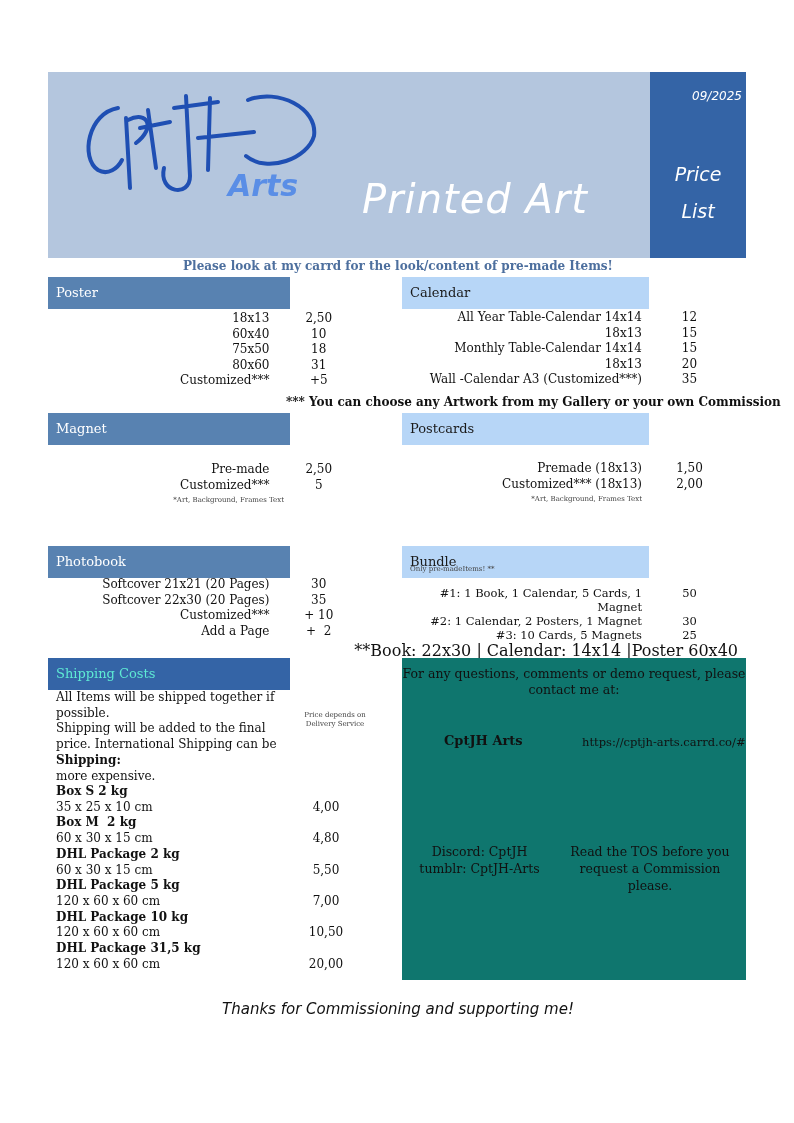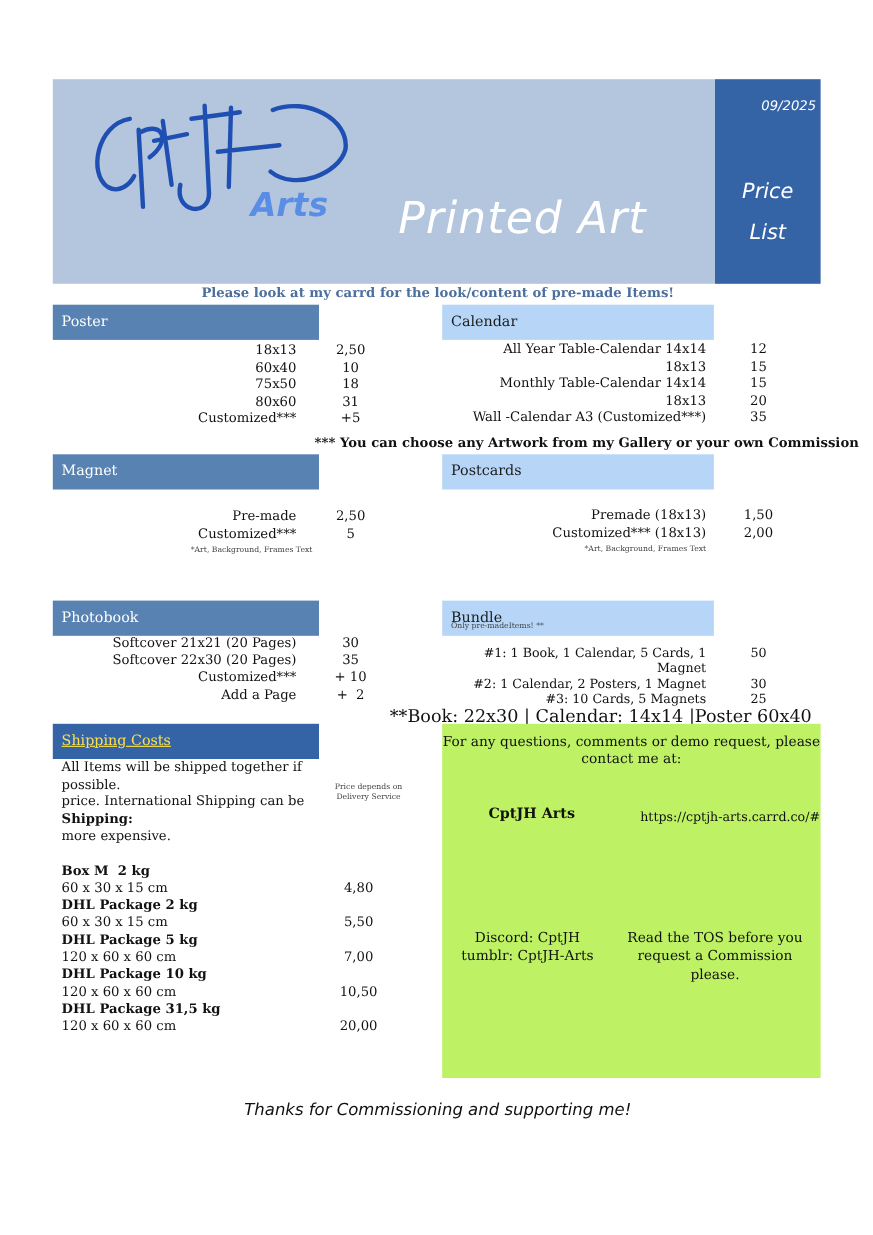--- a/index.html
+++ b/index.html
@@ -15,31 +15,31 @@
   .side .pl { position: absolute; top: 84px; left: 0; right: 0; font-size: 19px; line-height: 37px; }
   .logo { left: 78px; top: 88px; width: 260px; height: 120px; }
   .printed { left: 362px; top: 176px; font-size: 40px; color: #ffffff; letter-spacing: 1px; font-weight: 300; }
 
   .note-top { left: 48px; width: 700px; top: 259px; text-align: center; font-size: 12px; font-weight: bold; color: #4d6f9e; }
 
   
   .sh { height: 32px; line-height: 32px; padding-left: 8px; font-size: 13px; box-sizing: border-box; }
   .sh.dark { background: #5882b1; color: #fff; }
   .sh.light { background: #b7d6f7; color: #1a1a1a; }
-  .sh.navy { background: #3464a6; color: #fde047; text-decoration: underline; }
+  .sh.navy { background: #3464a6; color: #5eead4; }
 
   .rows { font-size: 12px; line-height: 15.5px; }
   .row { display: flex; }
   .row .lbl { text-align: right; }
   .row .val { text-align: center; }
   .tiny { font-size: 7px; color: #444; }
 
   .gallery-note { left: 286px; top: 395px; font-size: 12px; font-weight: bold; }
 
-  .contact { left: 402px; top: 658px; width: 344px; height: 322px; background: #bef264; font-size: 12.5px; }
+  .contact { left: 402px; top: 658px; width: 344px; height: 322px; background: #0f766e; font-size: 12.5px; }
   .thanks { left: 48px; width: 700px; top: 1000px; text-align: center; font-size: 15px; }
 </style>
 </head>
 <body>
 
 <div class="abs banner"></div>
 <div class="abs logo">
   <svg width="260" height="120" viewBox="0 0 260 120">
     <path d="M40 20 C10 25 2 70 20 82 C30 88 40 80 44 72" fill="none" stroke="#1f4fb3" stroke-width="4" stroke-linecap="round"></path>
     <path d="M48 30 L52 100 M50 32 C70 22 78 40 58 55" fill="none" stroke="#1f4fb3" stroke-width="4" stroke-linecap="round"></path>
@@ -175,29 +175,37 @@
       <span class="lbl" style="width:240px">#3: 10 Cards, 5 Magnets</span>
       <span class="val" style="width:95px">25</span>
     </div>
 </div>
 <div class="abs" style="right:56px;top:641px;font-size:16px;">**Book: 22x30 | Calendar: 14x14 |Poster 60x40</div>
 
 <div class="abs sh navy" style="left:48px;top:658px;width:242px;">Shipping Costs</div>
 <div class="abs" style="left:56px;top:690px;width:240px;font-size:12px;line-height:15.7px;">
   <div>All Items will be shipped together if</div>
   <div>possible.</div>
+  <div>Shipping will be added to the final</div>
   <div>price. International Shipping can be</div>
   <div style="font-weight:bold">Shipping:</div>
   <div>more expensive.</div>
 </div>
 <div class="abs tiny" style="left:296px;top:711px;width:78px;text-align:center;line-height:9px;">
   <div>Price depends on</div>
   <div>Delivery Service</div>
 </div>
 <div class="abs" style="left:56px;top:784px;width:300px;font-size:12px;line-height:15.7px;">
+  <div>
+      <div style="font-weight:bold">Box S 2 kg</div>
+      <div class="row">
+        <span style="width:240px">35 x 25 x 10 cm</span>
+        <span style="width:60px;text-align:center">4,00</span>
+      </div>
+    </div>
   <div>
       <div style="font-weight:bold;white-space:pre">Box M  2 kg</div>
       <div class="row">
         <span style="width:240px">60 x 30 x 15 cm</span>
         <span style="width:60px;text-align:center">4,80</span>
       </div>
     </div>
   <div>
       <div style="font-weight:bold">DHL Package 2 kg</div>
       <div class="row">

